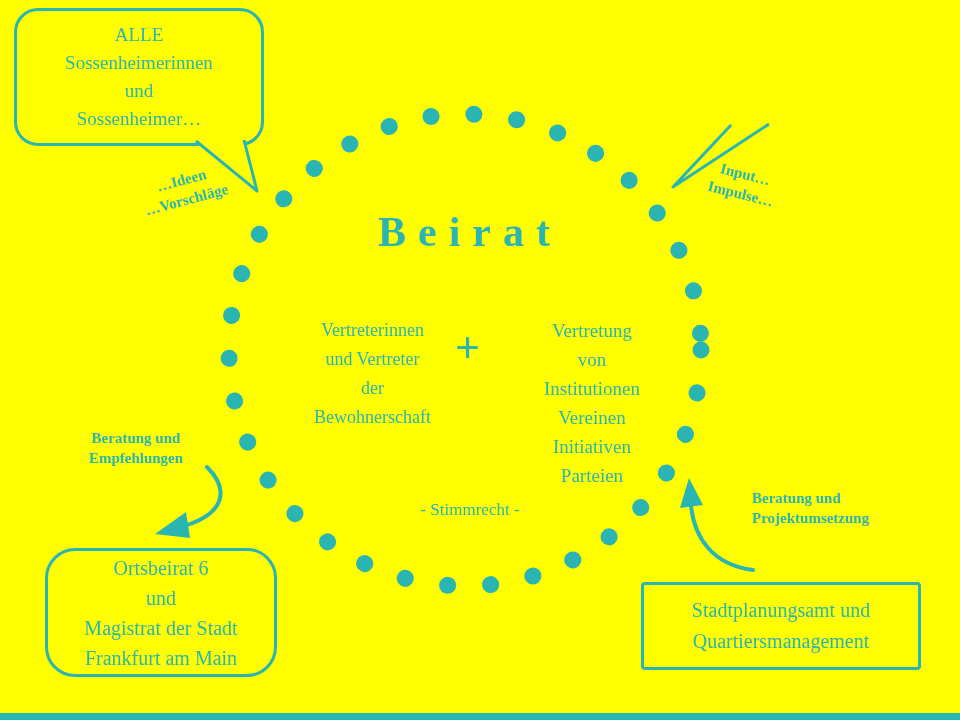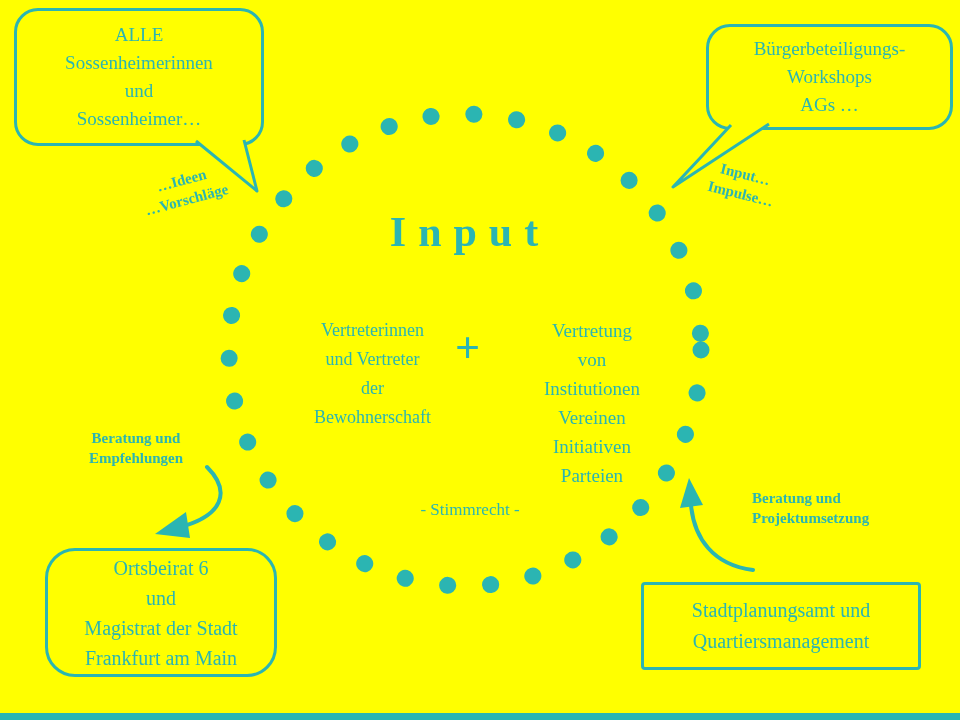--- a/index.html
+++ b/index.html
@@ -46,33 +46,30 @@
 </head>
 <body>
 
 <div class="stage">
 
   <div class="bubble bubble-top-left">ALLE
 Sossenheimerinnen
 und
 Sossenheimer…</div>
 
-  <div class="bubble bubble-top-right">Bürgerbeteiligungs-
-Workshops
-AGs …</div>
 
   <div class="bubble box-bottom-left">Ortsbeirat 6
 und
 Magistrat der Stadt
 Frankfurt am Main</div>
 
   <div class="bubble box-bottom-right">Stadtplanungsamt und
 Quartiersmanagement</div>
 
-  <div class="label beirat-title">Input</div>
+  <div class="label beirat-title">Beirat</div>
 
   <div class="label center-left">Vertreterinnen
 und Vertreter
 der
 Bewohnerschaft</div>
 
   <div class="label plus-sign">+</div>
 
   <div class="label stimmrecht">- Stimmrecht -</div>
 

